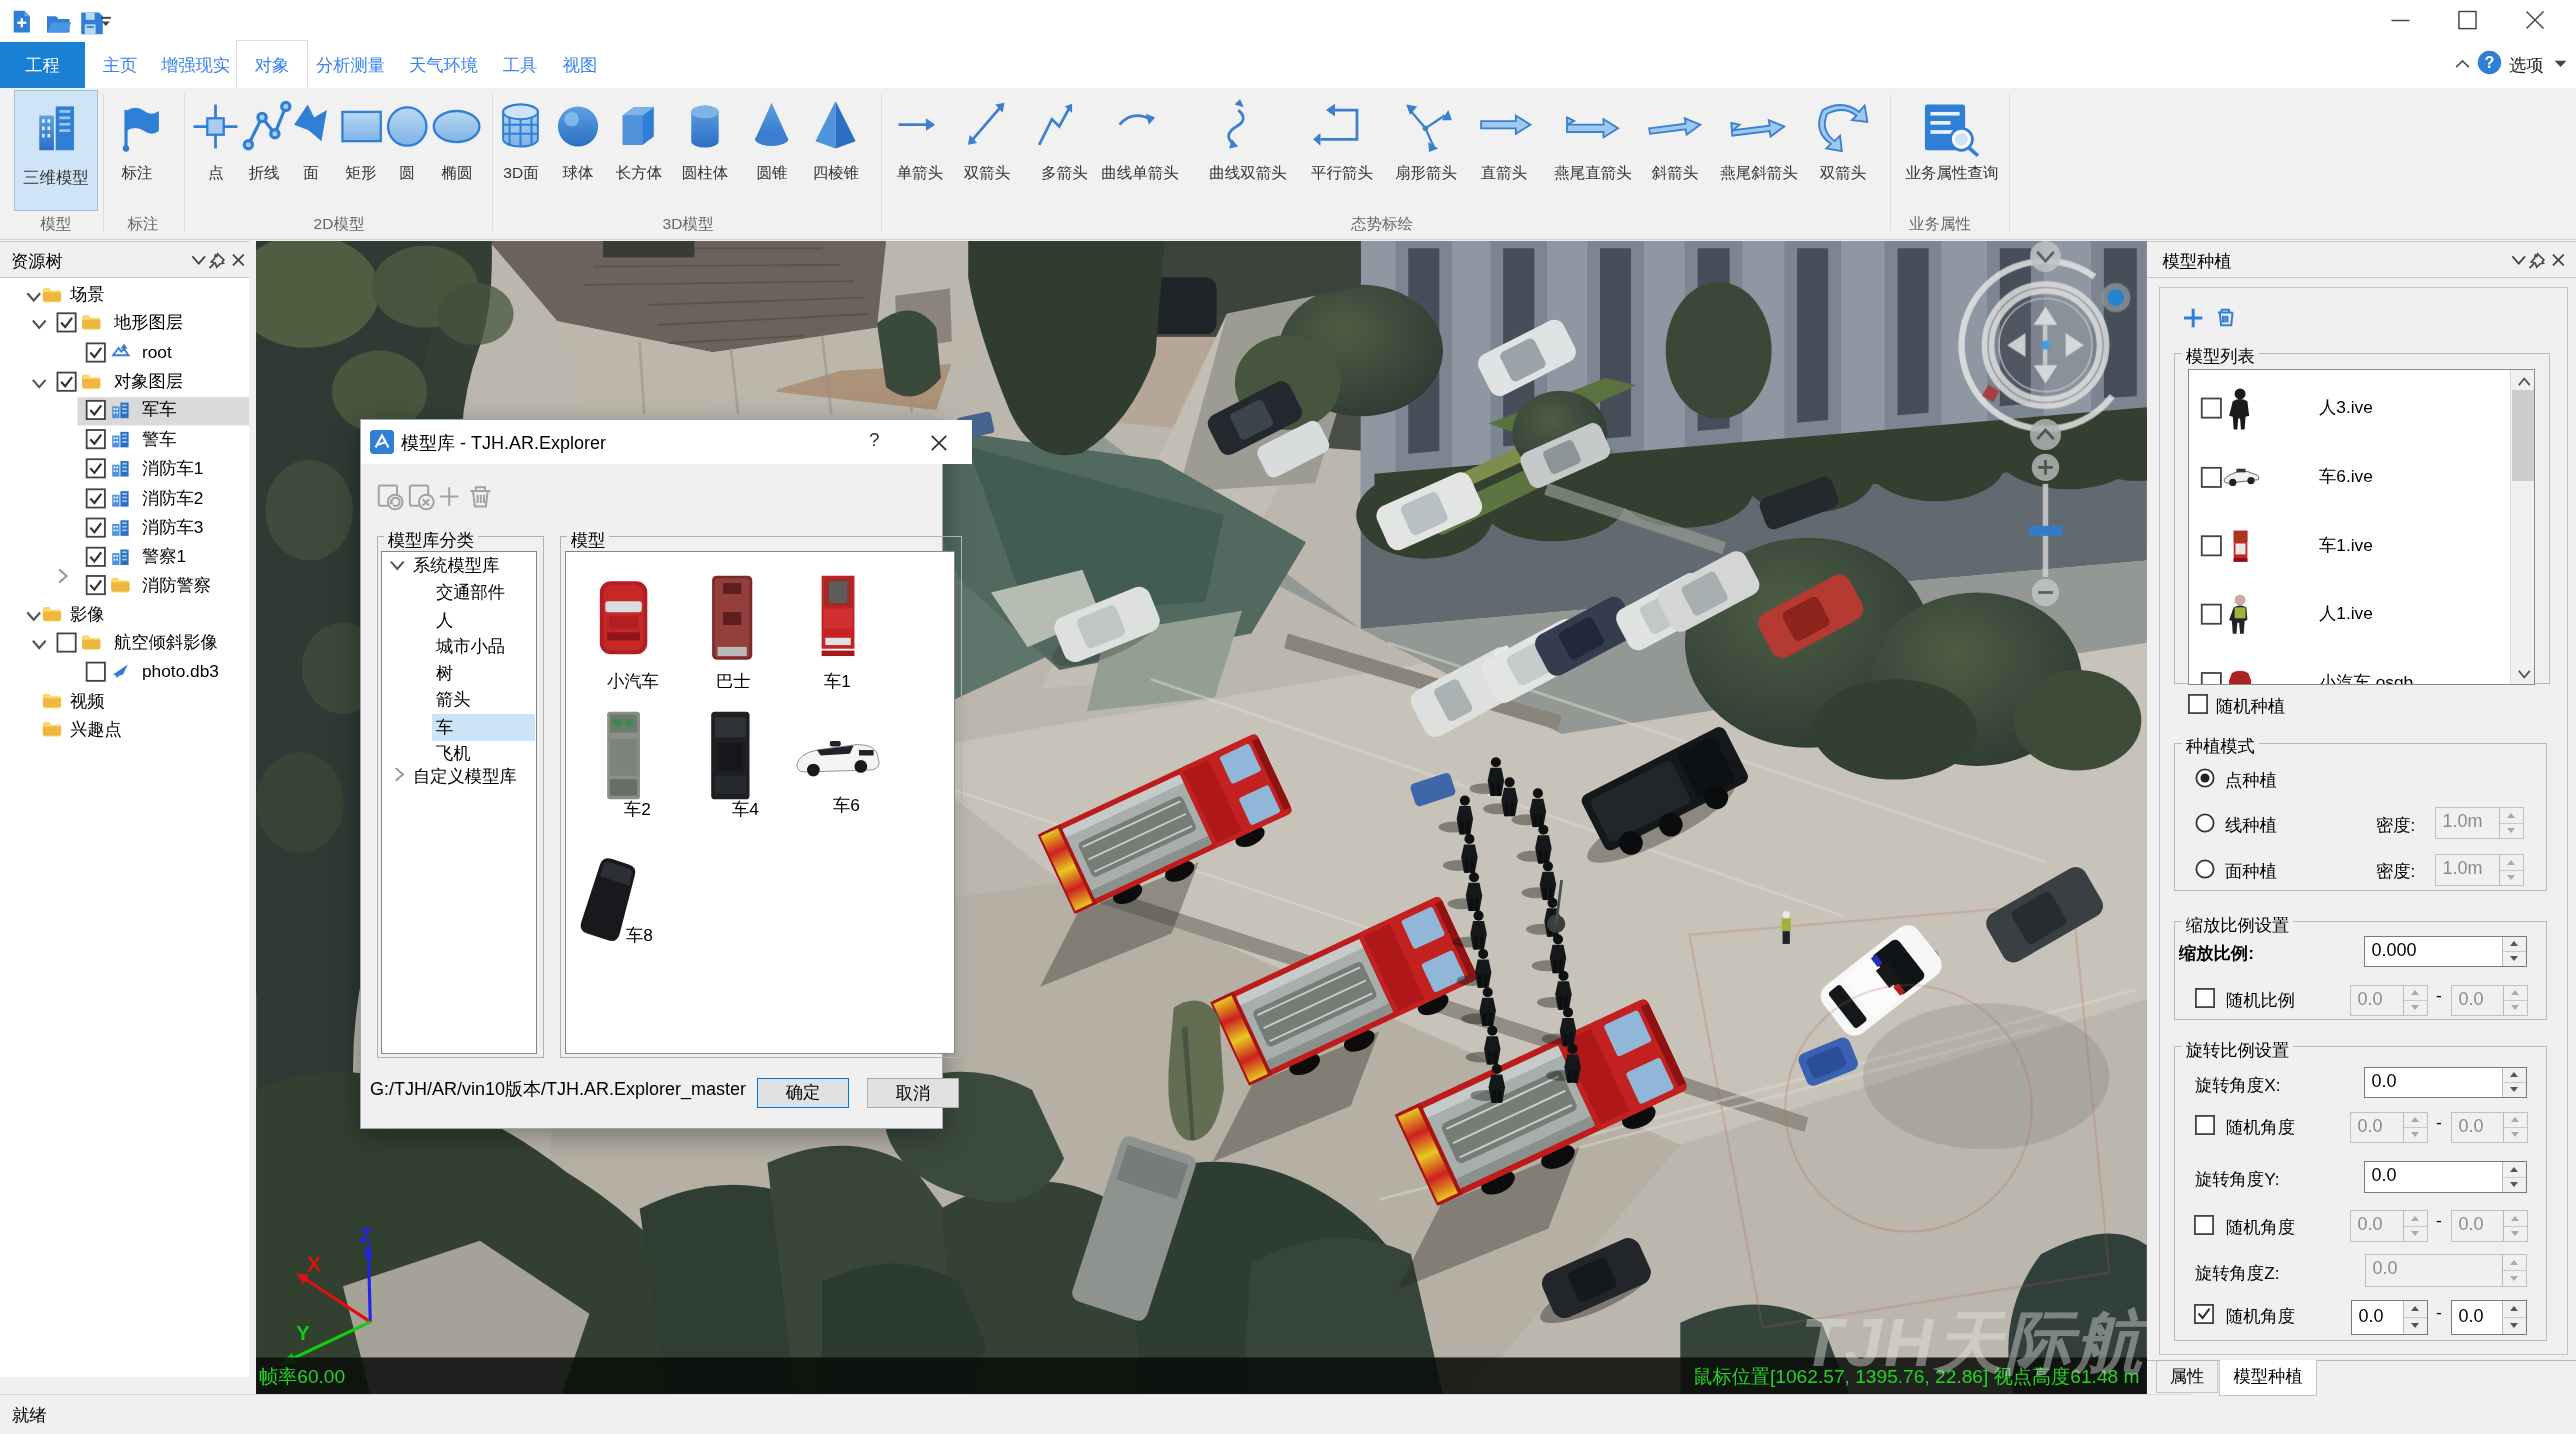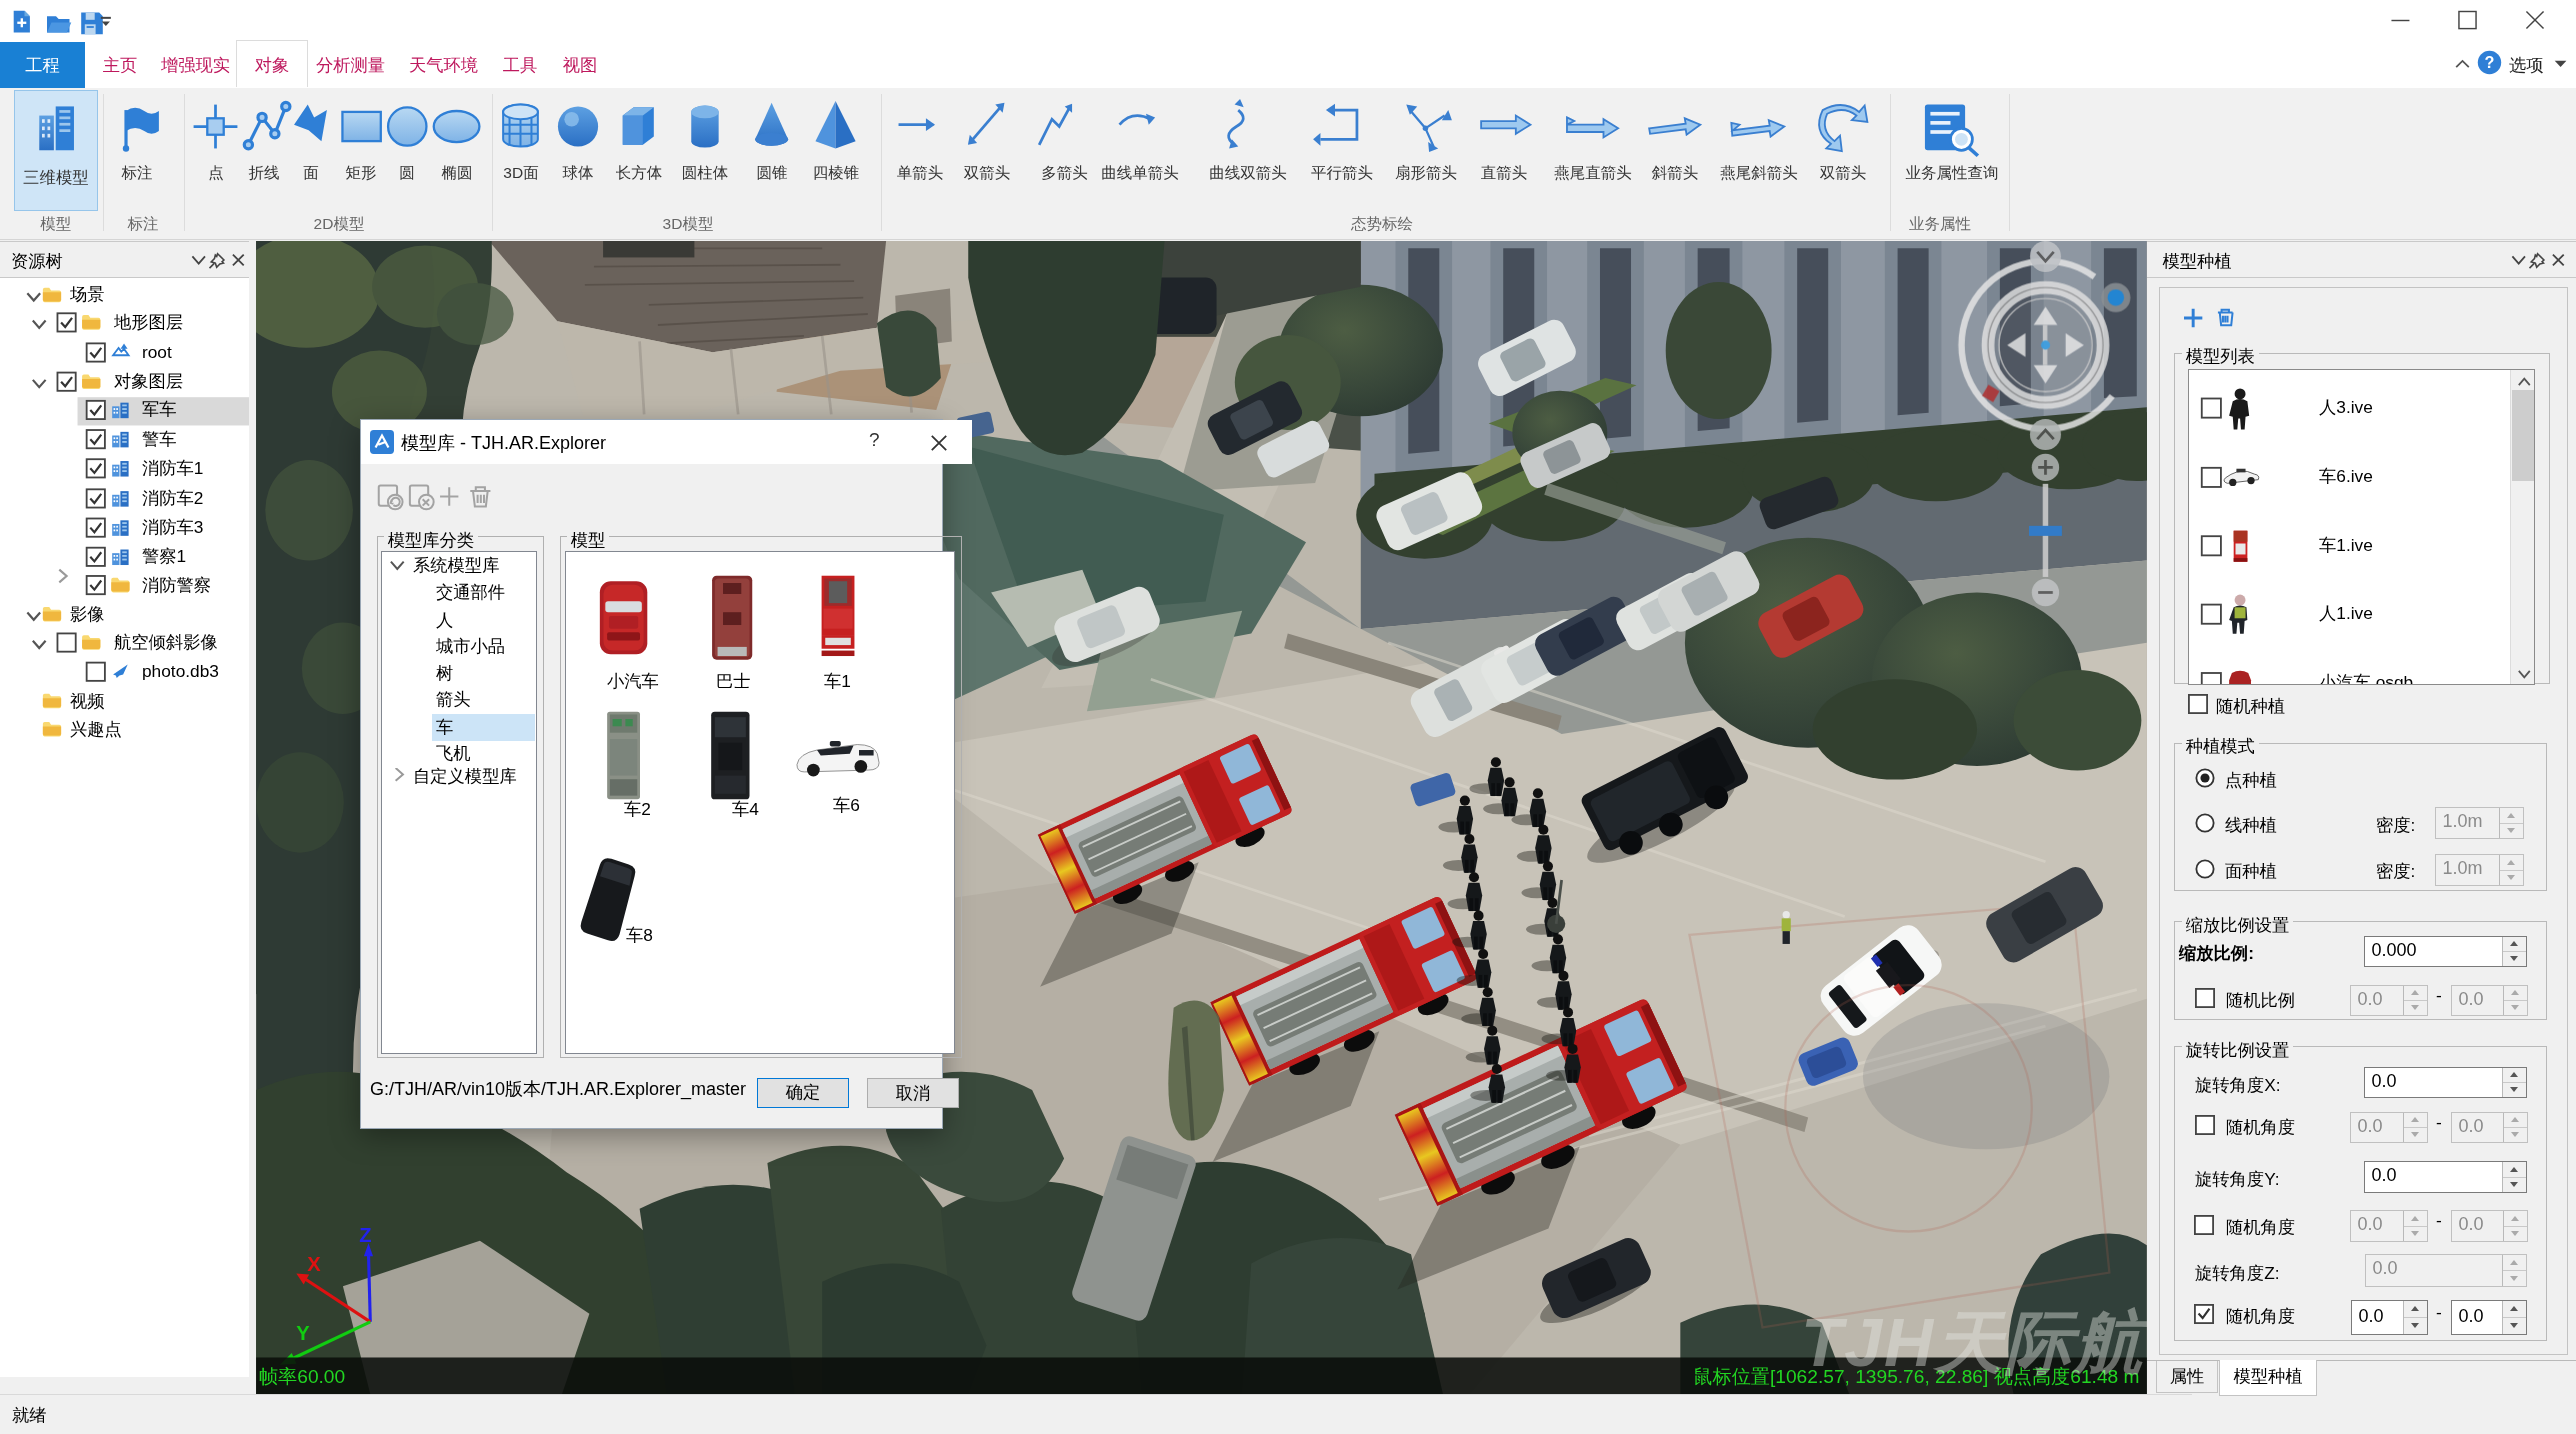--- a/index.html
+++ b/index.html
@@ -2,21 +2,21 @@
 <html style="font-size:14.6px"><head>
 <meta charset="utf-8">
 <style>
   html,body{margin:0;padding:0;width:2576px;height:1435px;overflow:hidden;
     font-family:"Liberation Sans",sans-serif;background:#f0f0f0;}
   *{box-sizing:border-box;}
   .abs{position:absolute;}
   
   #titlebar{position:absolute;left:0;top:0;width:2576px;height:42px;background:#fff;}
   #tabrow{position:absolute;left:0;top:42px;width:2576px;height:46px;background:#fff;}
-  .apptab{position:absolute;top:0;height:46px;line-height:46px;font-size:17.3px;color:#be185d;text-align:center;}
+  .apptab{position:absolute;top:0;height:46px;line-height:46px;font-size:17.3px;color:#3b82f6;text-align:center;}
   #ribbon{position:absolute;left:0;top:88px;width:2576px;height:152px;background:#f1f1f1;border-bottom:0.9px solid #d5d5d5;}
   .rsep{position:absolute;top:5.5px;height:137px;width:0.9px;background:#dcdcdc;}
   .rlabel{position:absolute;font-size:15.5px;color:#666;text-align:center;top:126px;width:146px;}
   .ilabel{position:absolute;font-size:15.5px;color:#333;text-align:center;top:75px;width:110px;white-space:nowrap;}
   
   #lpanel{position:absolute;left:0;top:241px;width:249px;height:1153px;background:#fff;border-top:0.9px solid #c9c9c9;}
   #lphead{position:absolute;left:0;top:0;width:249px;height:36px;background:#f0f0f0;border-bottom:0.9px solid #c9c9c9;}
   .trow{position:absolute;height:29px;line-height:29px;font-size:17.3px;color:#000;white-space:nowrap;}
   
   #rpanel{position:absolute;left:2147px;top:241px;width:429px;height:1153px;background:#f0f0f0;border-top:0.9px solid #c9c9c9;}

